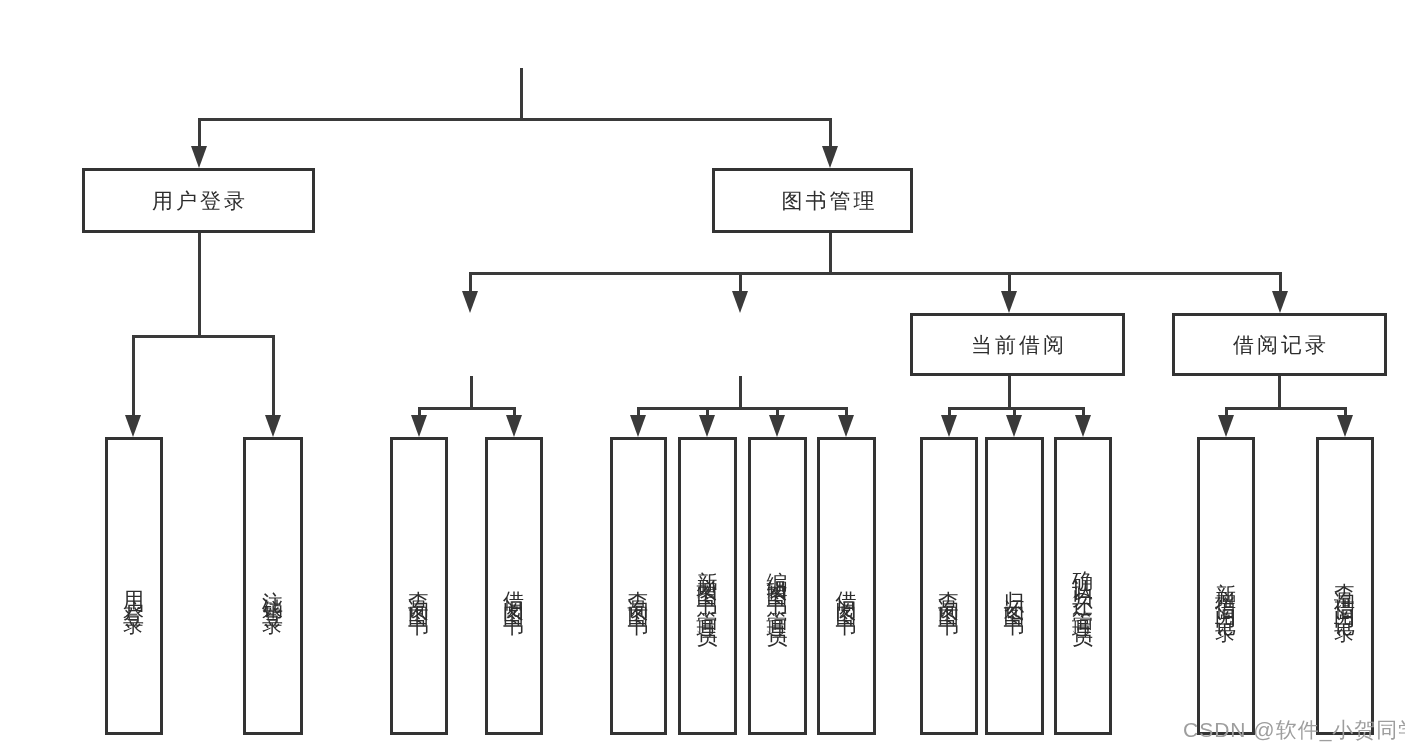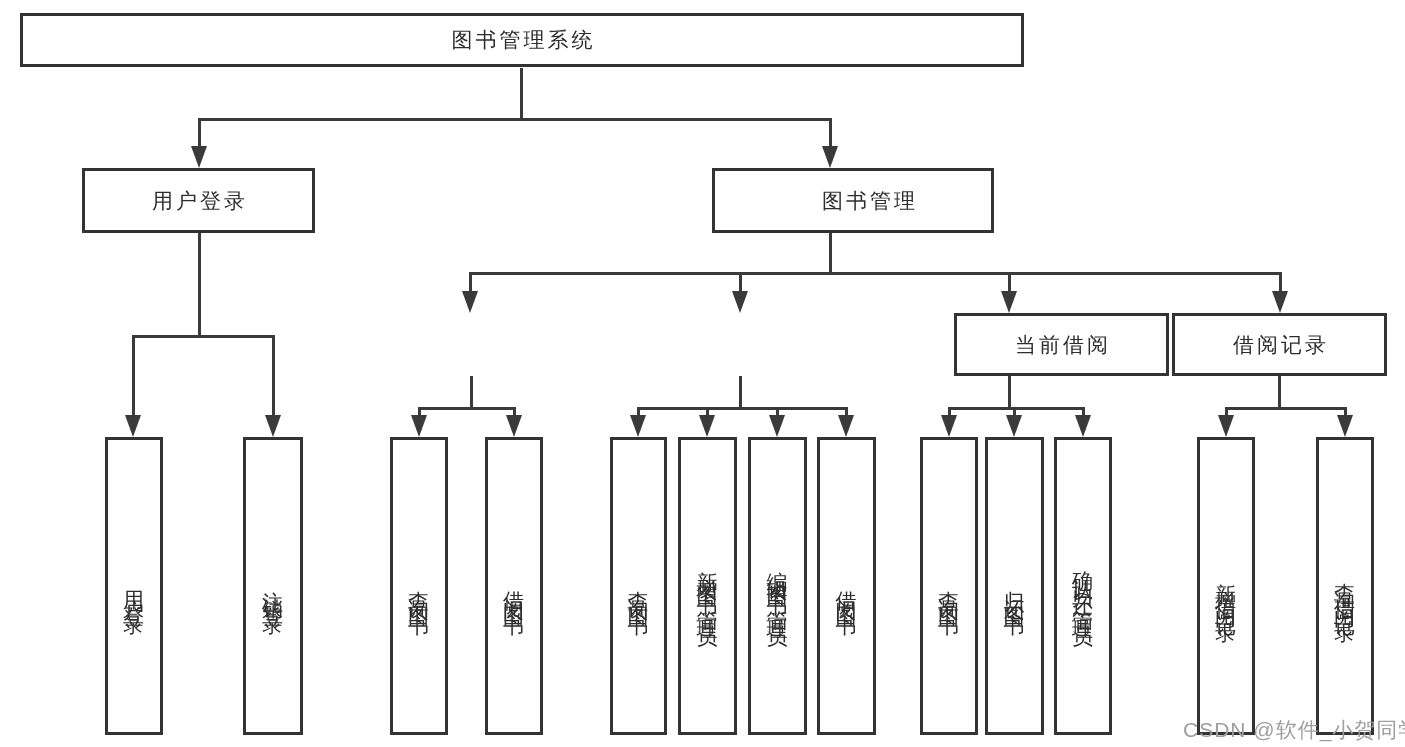--- a/index.html
+++ b/index.html
@@ -58,26 +58,25 @@
     color: #9e9e9e;
     z-index: 10;
     white-space: nowrap;
   }
 </style>
 </head>
 <body>
 
 <div class="canvas">
 
-  <div class="box hbox" style="left:20px; top:13px; width:1004px; height:54px;">图书管理系统</div>
 
   <div class="box hbox" style="left:82px; top:168px; width:233px; height:65px;">用户登录</div>
-  <div class="box hbox" style="left:712px; top:168px; width:282px; height:65px;padding-left:34px;">图书管理</div>
+  <div class="box hbox" style="left:712px; top:168px; width:201px; height:65px;padding-left:34px;">图书管理</div>
 
-  <div class="box hbox" style="left:954px; top:313px; width:215px; height:63px;">当前借阅</div>
+  <div class="box hbox" style="left:910px; top:313px; width:215px; height:63px;">当前借阅</div>
   <div class="box hbox" style="left:1172px; top:313px; width:215px; height:63px;">借阅记录</div>
 
   <div class="box vbox" style="left:105px; top:437px; width:58px; height:298px;">用户登录</div>
   <div class="box vbox" style="left:243px; top:437px; width:60px; height:298px;">注销登录</div>
 
   <div class="box vbox" style="left:390px; top:437px; width:58px; height:298px;">查询图书</div>
   <div class="box vbox" style="left:485px; top:437px; width:58px; height:298px;">借阅图书</div>
 
   <div class="box vbox" style="left:610px; top:437px; width:57px; height:298px;">查询图书</div>
   <div class="box vbox" style="left:678px; top:437px; width:59px; height:298px;">新增图书（管理员）</div>

